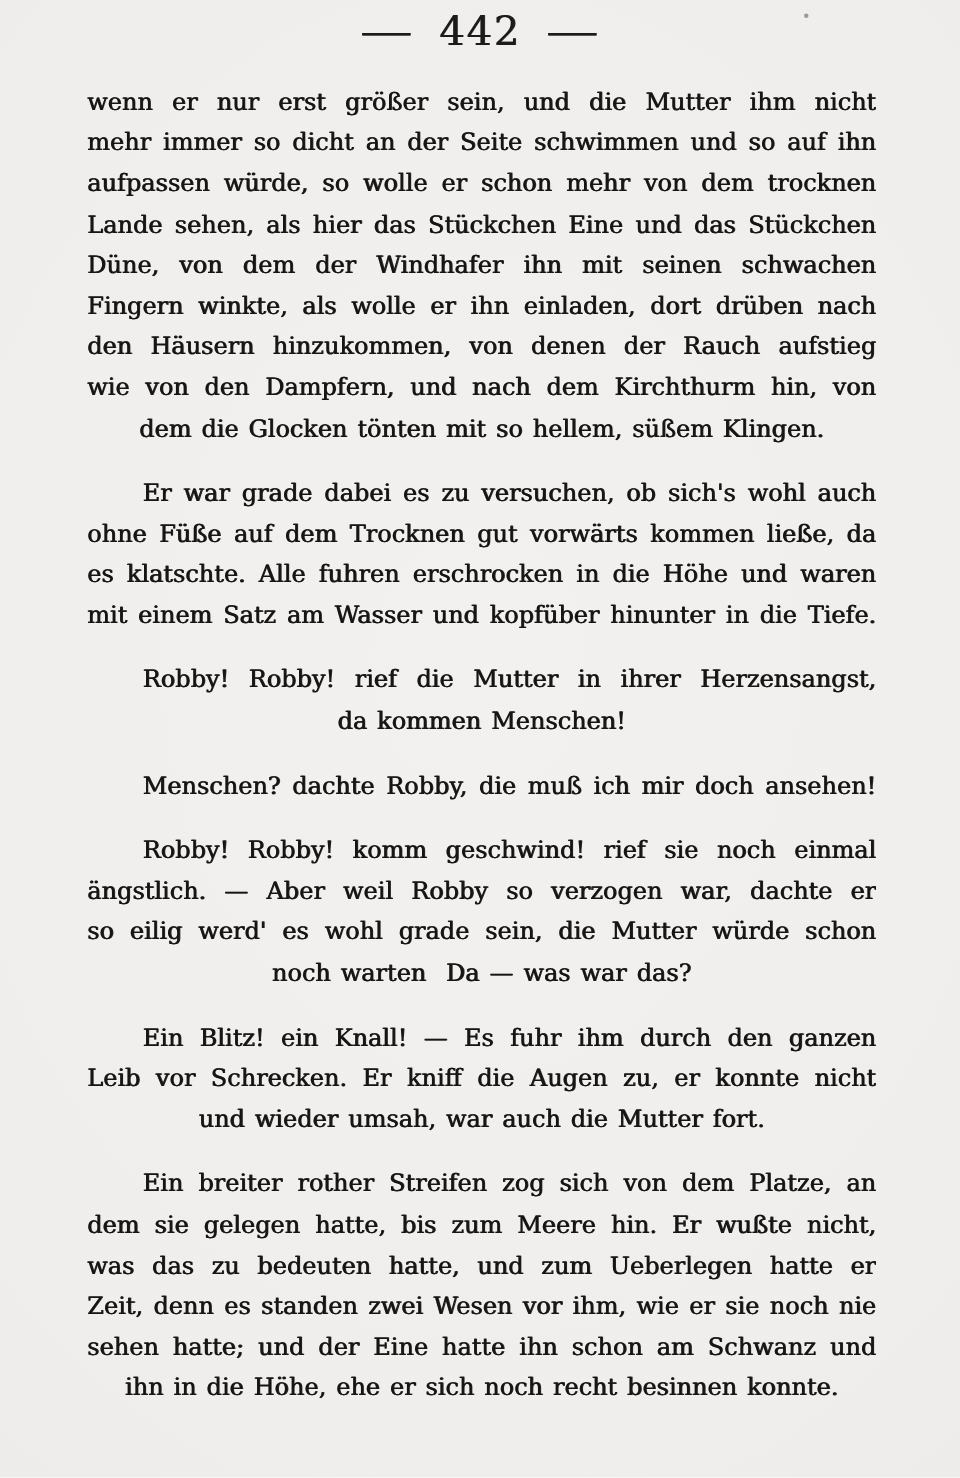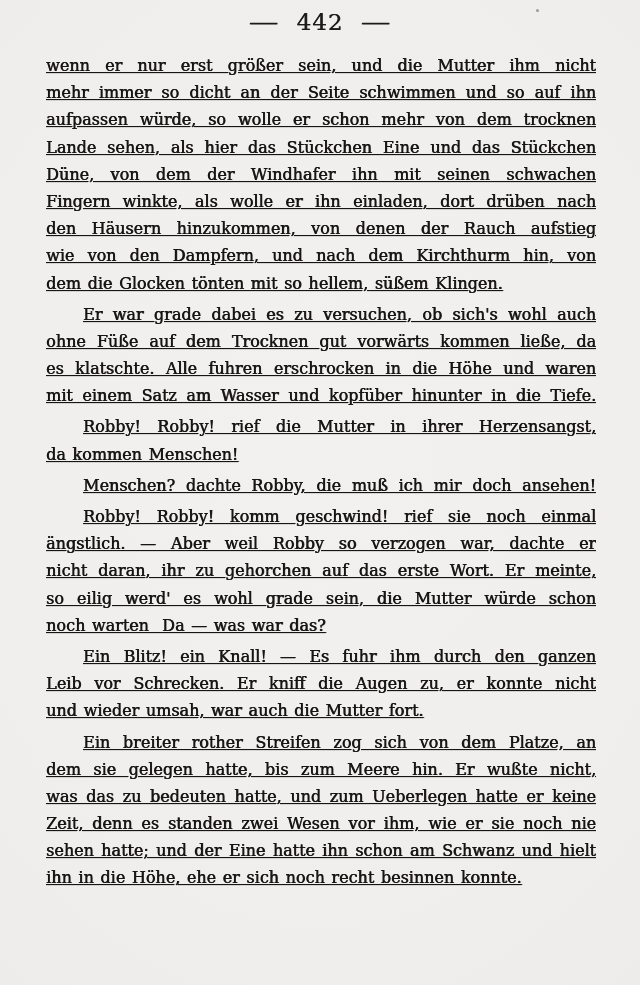--- a/index.html
+++ b/index.html
@@ -18,21 +18,21 @@
   }
   .page {
     width: 100%;
     height: 100%;
     box-sizing: border-box;
   }
   .page-header {
     margin: 0;
     padding-top: 6px;
     text-align: center;
-    font-size: 23px;
+    font-size: 27px;
     line-height: 32px;
     color: #1d1b19;
     letter-spacing: 1px;
     text-shadow: 0.4px 0 0 rgba(23,21,19,0.85);
   }
   .page-header .dash {
     display: inline-block;
     transform: scaleX(1.3);
   }
   .page-header .page-number {
@@ -40,28 +40,27 @@
     margin: 0 21px;
   }
   .body-text {
     margin: 14px 40px 0 42px;
     font-size: 16px;
     line-height: 27.2px;
     text-shadow: 0.55px 0 0 rgba(23,21,19,0.9), 0 0.3px 0 rgba(23,21,19,0.45);
     word-spacing: 1.5px;
   }
   .paragraph {
-    margin: 4px;
+    margin: 16px;
     padding: 0;
-    text-decoration: underline;
   }
   .line {
     height: 27.2px;
     overflow: hidden;
-    text-align: left;
+    text-align: center;
     white-space: normal;
   }
   .line.just {
     text-align: justify;
     text-align-last: justify;
     text-justify: inter-word;
   }
   .line.indent {
     padding-left: 37px;
   }
@@ -105,21 +104,20 @@
       <div class="paragraph">
         <div class="line just indent">Robby! Robby! rief die Mutter in ihrer Herzensangst,</div>
         <div class="line">da kommen Menschen!</div>
       </div>
       <div class="paragraph">
         <div class="line just indent">Menschen? dachte Robby, die muß ich mir doch ansehen!</div>
       </div>
       <div class="paragraph">
         <div class="line just indent">Robby! Robby! komm geschwind! rief sie noch einmal</div>
         <div class="line just">ängstlich. — Aber weil Robby so verzogen war, dachte er</div>
-        <div class="line just">nicht daran, ihr zu gehorchen auf das erste Wort. Er meinte,</div>
         <div class="line just">so eilig werd' es wohl grade sein, die Mutter würde schon</div>
         <div class="line">noch warten &nbsp;Da — was war das?</div>
       </div>
       <div class="paragraph">
         <div class="line just indent">Ein Blitz! ein Knall! — Es fuhr ihm durch den ganzen</div>
         <div class="line just">Leib vor Schrecken. Er kniff die Augen zu, er konnte nicht</div>
         <div class="line">und wieder umsah, war auch die Mutter fort.</div>
       </div>
       <div class="paragraph">
         <div class="line just indent">Ein breiter rother Streifen zog sich von dem Platze, an</div>

